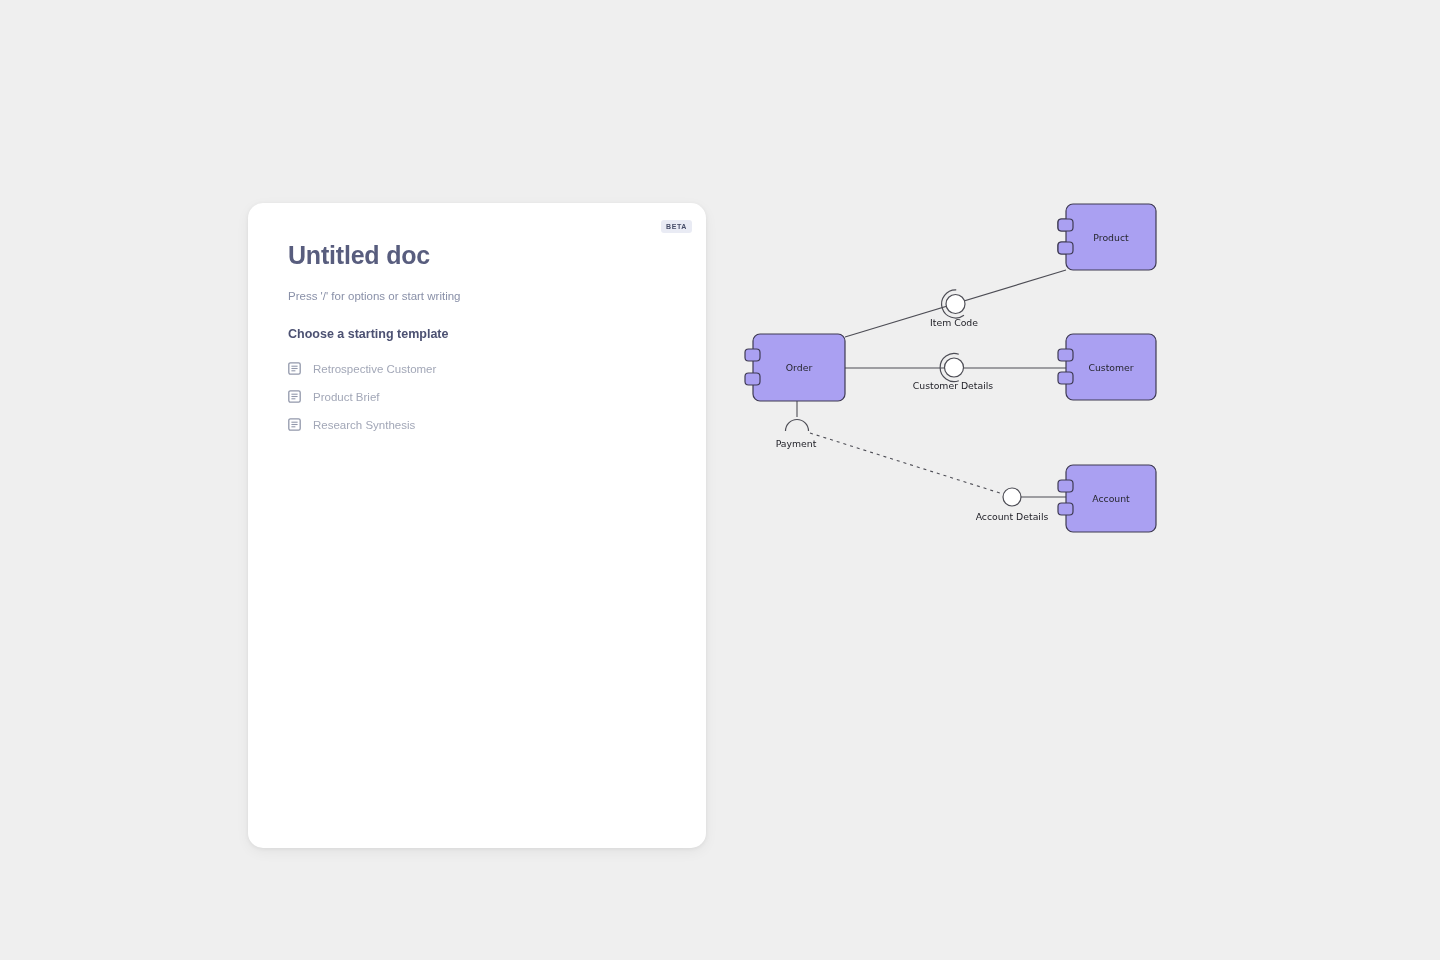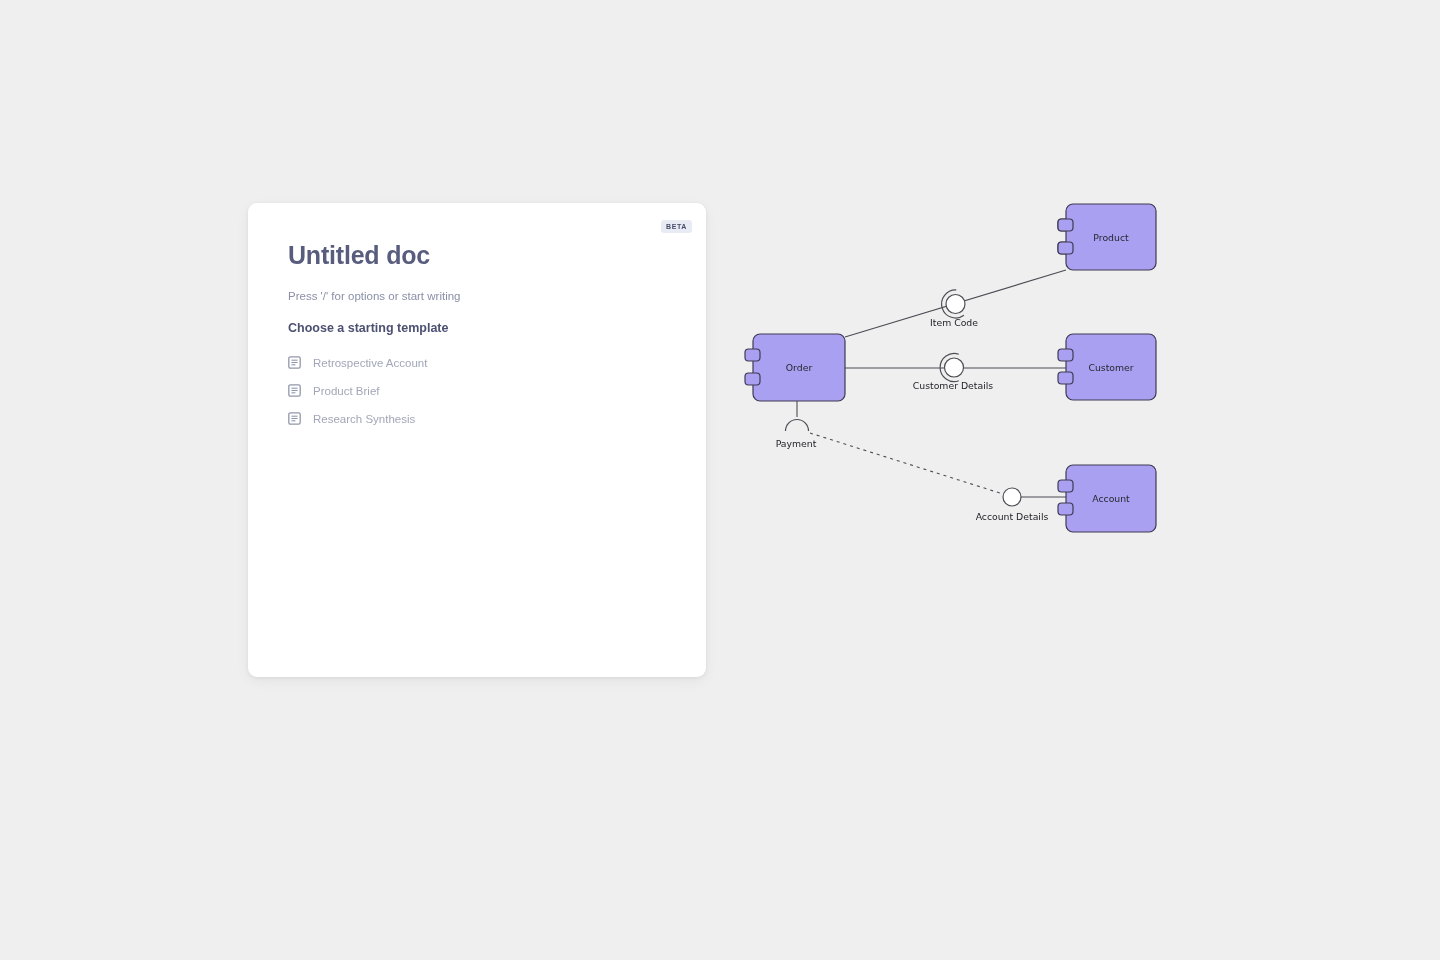--- a/index.html
+++ b/index.html
@@ -3,40 +3,40 @@
 <meta charset="utf-8">
 <style>
   html,body{margin:0;padding:0;}
   body{
     width:1440px;height:960px;position:relative;overflow:hidden;
     background:var(--page-bg,#efefef);
     font-family:"Liberation Sans",sans-serif;
   }
   
   .doc-card{
-    position:absolute;left:248px;top:203px;width:458px;height:474px;
-    background:#ffffff;border-radius:9px;
+    position:absolute;left:248px;top:203px;width:458px;height:645px;
+    background:#ffffff;border-radius:15px;
     box-shadow:0 1px 4px rgba(0,0,0,0.06), 0 4px 14px rgba(0,0,0,0.05);
   }
   .beta-badge{
     position:absolute;top:17px;right:14px;
     background:#e9ebf4;color:#474d68;
     font-size:7px;font-weight:700;letter-spacing:0.6px;
     padding:3px 5px;border-radius:3px;line-height:1;
   }
   .doc-inner{position:absolute;left:40px;top:38px;right:40px;}
   .doc-title{
     margin:0;font-size:25px;font-weight:700;color:#585d7e;
     letter-spacing:-0.2px;line-height:1.15;cursor:text;
   }
   .doc-placeholder{
     margin-top:20px;font-size:11.5px;color:#8990a8;cursor:text;
   }
   .tmpl-heading{
-    margin-top:19px;font-size:12.5px;font-weight:700;color:#4c5172;
+    margin-top:25px;font-size:12.5px;font-weight:700;color:#4c5172;
   }
   .tmpl-list{margin-top:14px;}
   .tmpl-item{
     display:flex;align-items:center;gap:12px;height:28px;cursor:pointer;
   }
   .tmpl-item .tmpl-label{font-size:11.5px;color:#a2a7b7;}
   .tmpl-icon{width:13px;height:13px;display:block;flex:0 0 13px;}
   
   .diagram-svg{position:absolute;left:0;top:0;}
   .comp-box,.comp-tab{
@@ -68,21 +68,21 @@
     <div class="tmpl-heading">Choose a starting template</div>
     <div class="tmpl-list">
 
       <div class="tmpl-item">
         <svg class="tmpl-icon" viewBox="0 0 13 13">
           <rect x="0.8" y="0.8" width="11.4" height="11.4" rx="1.6" fill="none" stroke="#9298ab" stroke-width="1.3"></rect>
           <line x1="3.4" y1="4.2" x2="9.6" y2="4.2" stroke="#9298ab" stroke-width="1.1"></line>
           <line x1="3.4" y1="6.5" x2="9.6" y2="6.5" stroke="#9298ab" stroke-width="1.1"></line>
           <line x1="3.4" y1="8.8" x2="7.4" y2="8.8" stroke="#9298ab" stroke-width="1.1"></line>
         </svg>
-        <span class="tmpl-label">Retrospective Account</span>
+        <span class="tmpl-label">Retrospective Customer</span>
       </div>
 
       <div class="tmpl-item">
         <svg class="tmpl-icon" viewBox="0 0 13 13">
           <rect x="0.8" y="0.8" width="11.4" height="11.4" rx="1.6" fill="none" stroke="#9298ab" stroke-width="1.3"></rect>
           <line x1="3.4" y1="4.2" x2="9.6" y2="4.2" stroke="#9298ab" stroke-width="1.1"></line>
           <line x1="3.4" y1="6.5" x2="9.6" y2="6.5" stroke="#9298ab" stroke-width="1.1"></line>
           <line x1="3.4" y1="8.8" x2="7.4" y2="8.8" stroke="#9298ab" stroke-width="1.1"></line>
         </svg>
         <span class="tmpl-label">Product Brief</span>

